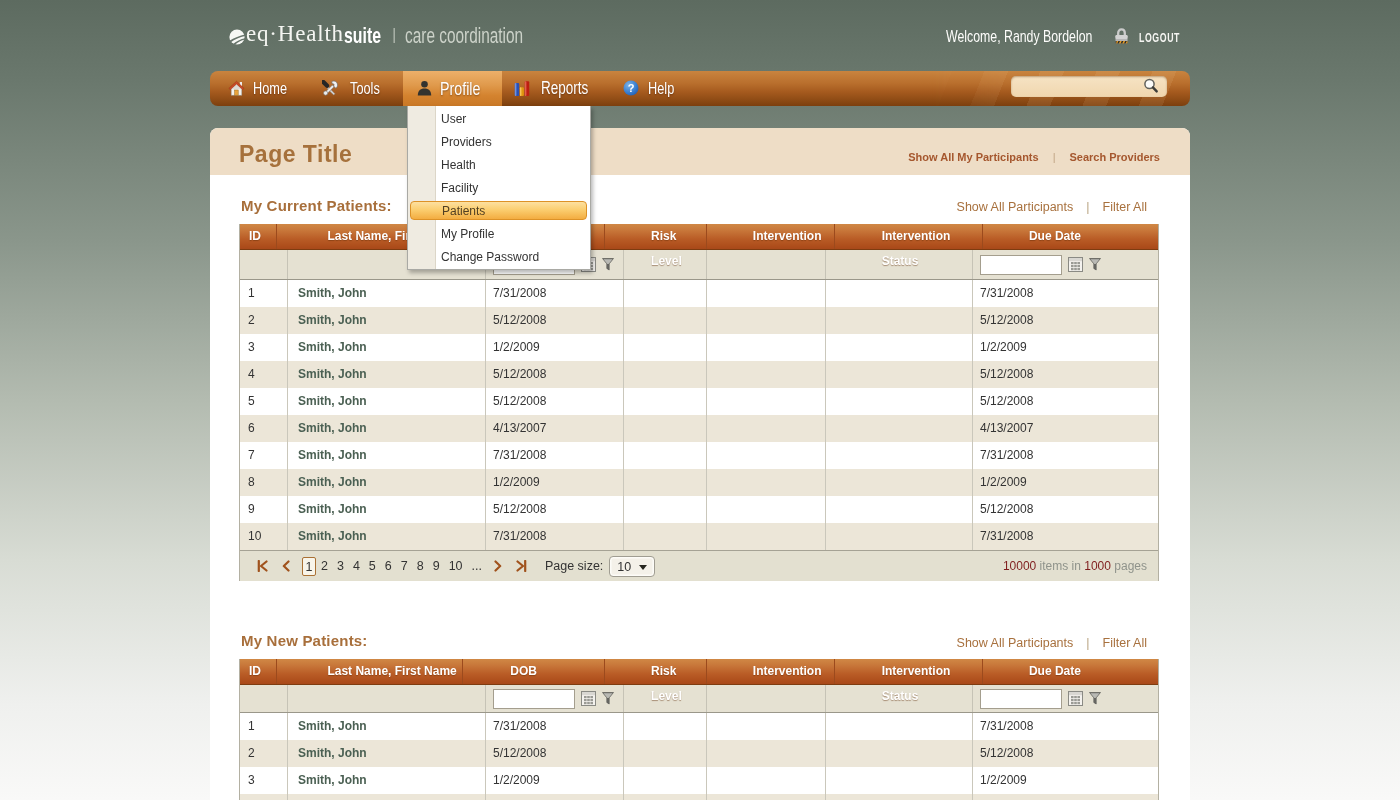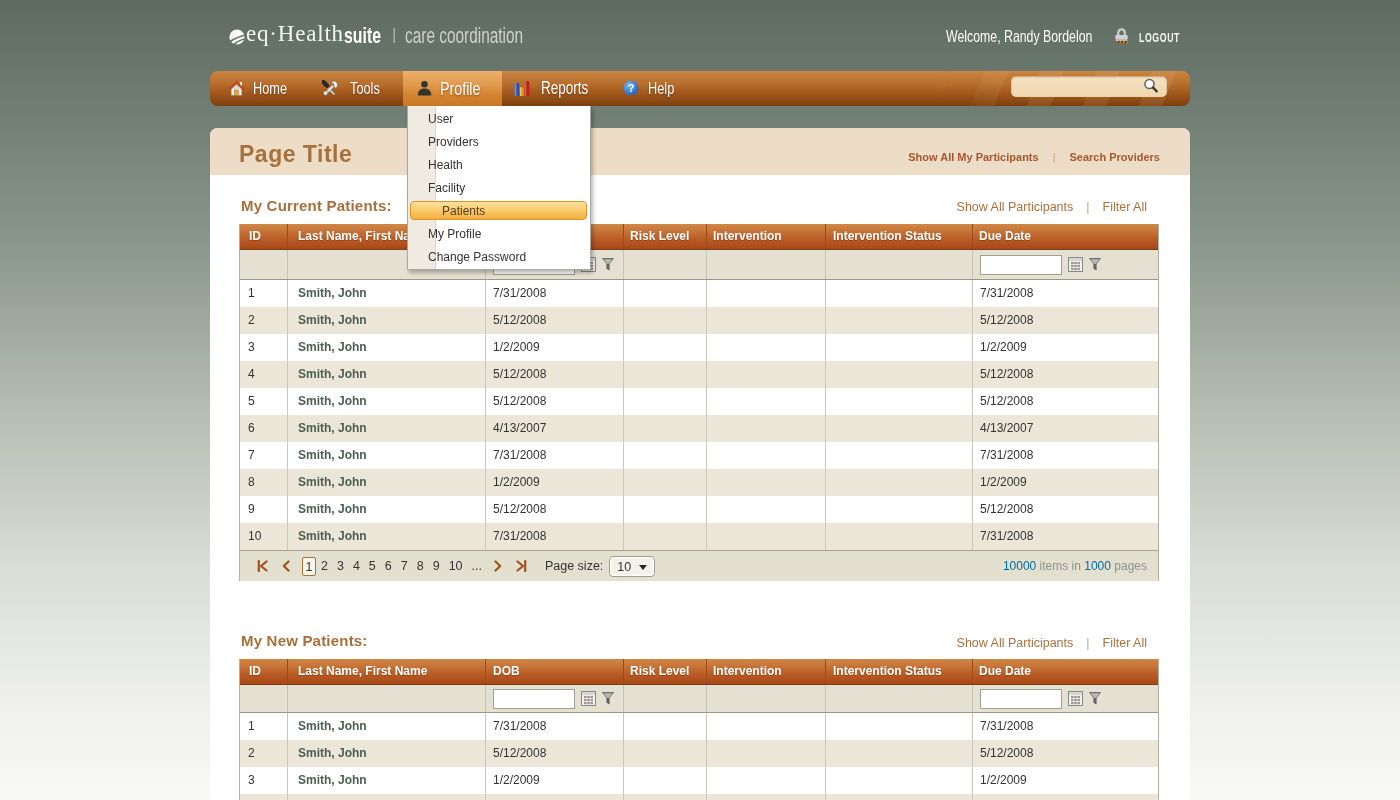--- a/index.html
+++ b/index.html
@@ -28,38 +28,38 @@
 .navicon { position:absolute; top:9px; }
 .profhl { position:absolute; left:193px; top:0; width:99px; height:35px;
   background:linear-gradient(180deg,#edb06a 0%,#e09a4c 40%,#d4832f 70%,#c97826 100%); }
 .search { position:absolute; left:801px; top:5px; width:156px; height:21px; border-radius:5px;
   background:linear-gradient(180deg,#f6e3c4 0%,#f0d6ae 100%); box-shadow:inset 0 1px 2px rgba(120,70,20,0.45); }
 
 .menu { position:absolute; left:407px; top:106px; width:184px; height:164px; background:#fff;
   border:1px solid #a9a9a4; border-top:none; box-shadow:2px 3px 4px rgba(0,0,0,0.28); z-index:50; padding-top:2px; }
 .menu .gutter { position:absolute; left:0; top:0; bottom:0; width:28px; background:#efebe1; border-right:1px solid #dcd6c8; }
 .mi { position:relative; height:23px; line-height:23px; font-size:12px; color:#333; }
-.milab { padding-left:20px; }
+.milab { padding-left:33px; }
 .prov { display:block; position:absolute; left:2px; right:3px; top:1px; height:19px; line-height:19px; padding-left:31px;
   border:1px solid #dd9227; border-radius:4px; color:#513f23;
   background:linear-gradient(180deg,#fde0a0 0%,#fbce70 45%,#f3ad41 100%); }
 
 .panel { position:absolute; left:210px; top:128px; width:980px; height:672px; background:#fff; border-radius:8px 8px 0 0; }
 .band { position:absolute; left:0; top:0; width:980px; height:47px; background:#eeddc6; border-radius:8px 8px 0 0; }
 .ptitle { position:absolute; left:29px; top:13px; font-size:23px; font-weight:bold; letter-spacing:0.5px; color:#a6713c; }
 .bandlinks { position:absolute; right:30px; top:23px; font-size:11px; font-weight:bold; color:#a5572e; }
 .bandlinks .sep { color:#c0a584; font-weight:normal; padding:0 14px; }
 .shead { position:absolute; font-size:15px; font-weight:bold; color:#a86f3b; letter-spacing:0.2px; }
 .slinks { position:absolute; font-size:12.5px; color:#a8713e; }
 .slinks .sep { color:#bba684; padding:0 13px; }
 
 .tbl { position:absolute; width:920px; border-left:1px solid #b3b0a2; border-right:1px solid #b3b0a2; background:#fff; }
 .thead { display:flex; height:26px; line-height:25px;
   background:linear-gradient(180deg,#d08845 0%,#c8773a 25%,#b95c26 60%,#ad4d1b 90%,#a8491a 100%);
-  border-bottom:1px solid #7e3c10; }
+  border-bottom:1px solid #7e3c10;gap:40px; }
 .hc { color:#fff; font-size:12px; font-weight:bold; border-right:1px solid #9c4a1d; text-shadow:0 1px 1px rgba(90,40,5,0.45); }
 .hc:last-child { border-right:none; }
 .tfilter { display:flex; background:#e5e1d2; border-bottom:1px solid #9a978a; }
 .fc { border-right:1px solid #c6c3b6; display:flex; align-items:center; }
 .fc:last-child { border-right:none; }
 .fin { width:82px; height:20px; margin-left:7px; border:1px solid #a49e8e; background:#fff; outline:none; }
 .cal { margin-left:6px; }
 .fun { margin-left:6px; }
 .trow { display:flex; height:27px; line-height:27px; background:#fff; }
 .trow.alt { background:#ece6d8; }
@@ -69,21 +69,21 @@
 
 .pager { position:relative; height:31px; background:#e3e0d0; border-top:1px solid #a5a294; display:flex; align-items:center; padding-left:17px; font-size:12.5px; color:#333; }
 .pa { display:inline-flex; align-items:center; }
 .cur { display:inline-block; width:14px; height:19px; line-height:19px; text-align:center; border:1px solid #aa7134; border-radius:2px; background:#f8f5ea; margin-left:12px; }
 .pn { margin-left:9px; }
 .cur + .pn { margin-left:5px; }
 .psl { margin-left:18px; }
 .psd { position:relative; width:46px; height:21px; line-height:20px; border:1px solid #a09d92; border-radius:4px; background:#f4f1e9; margin-left:6px; padding-left:7px; box-shadow:inset 0 0 0 1.5px #fdfcf8; }
 .caret { position:absolute; right:7px; top:8px; width:0; height:0; border-left:4.5px solid transparent; border-right:4.5px solid transparent; border-top:5.5px solid #26261f; }
 .pinfo { position:absolute; right:11px; color:#8f938b; font-size:12px; }
-.pinfo .num { color:#0369a1; }
+.pinfo .num { color:#7f1d1d; }
 </style>
 </head>
 <body>
 <svg style="position:absolute;left:229px;top:29px" width="16" height="16" viewBox="0 0 16 16">
 <circle cx="8" cy="8" r="7.6" fill="#f7f8f5"></circle>
 <path d="M0 12 C5 9,11 6.5,16 5.5 L16 7 C11 8,5.5 10.5,1.5 13.5 Z" fill="#67746b"></path>
 <path d="M3.5 15.5 C7 12.5,12 10,16 9.3 L16 10.6 C12.5 11.4,8.5 13.6,6 15.8 Z" fill="#67746b"></path>
 </svg>
 <div class="logotxt">eq·Health</div>
 <div class="suite nr">suite</div>

